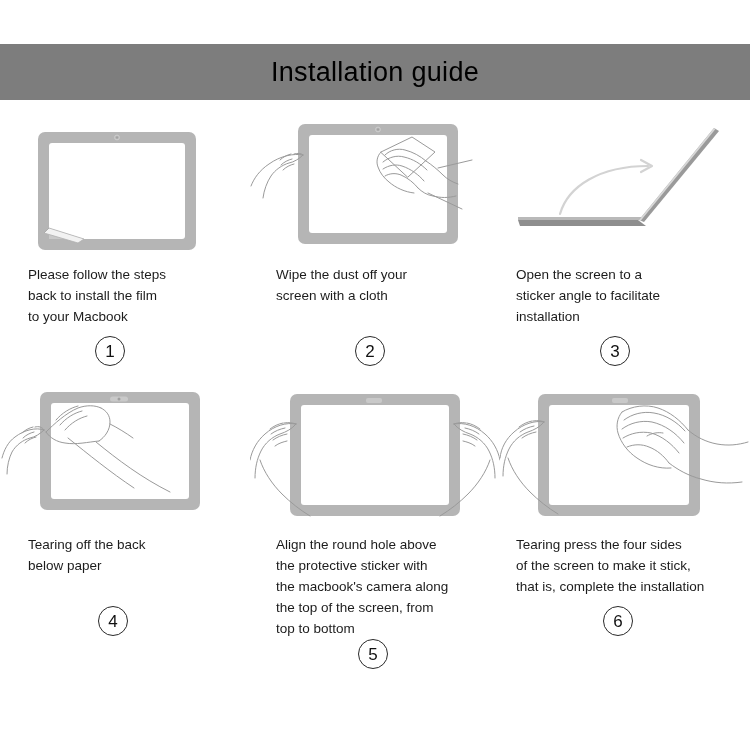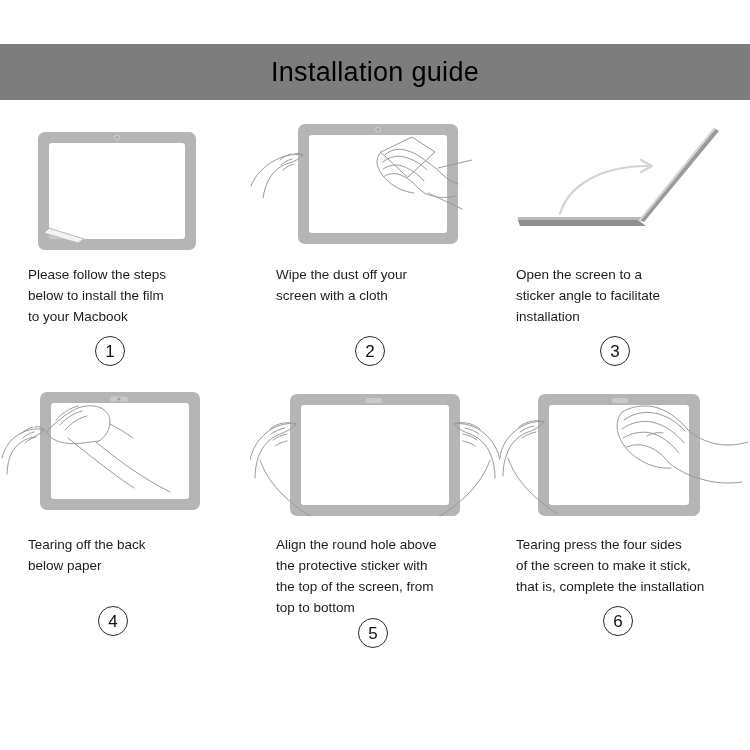--- a/index.html
+++ b/index.html
@@ -91,21 +91,21 @@
 
         <circle cx="117" cy="27.5" r="2.4" fill="none" stroke="#cfcfcf" stroke-width="1"></circle>
         <circle cx="117" cy="27.5" r="0.9" fill="#9f9f9f"></circle>
 
         <path d="M49 118 L49 129 L84 129 Z" fill="#c9c9c9"></path>
         <path d="M49 118 L84 129 L78 133 L44 123 Z" fill="#f2f2f2" stroke="#b0b0b0" stroke-width="0.8" stroke-linejoin="round"></path>
         <path d="M44 123 L49 118" stroke="#a8a8a8" stroke-width="0.8"></path>
       </svg>
       <div class="caption">
         <span class="ln">Please follow the steps</span>
-        <span class="ln">below to install the film</span>
+        <span class="ln">back to install the film</span>
         <span class="ln">to your Macbook</span>
       </div>
       <div class="step-wrap">
         <div class="circle">1</div>
       </div>
     </div>
 
     <div class="panel p2">
       <svg class="art" viewBox="0 0 250 142">
         <rect x="48" y="14" width="160" height="120" rx="7" fill="#b5b5b5"></rect>
@@ -224,20 +224,21 @@
           <path d="M229 54 C225 51 220 49 215 48"></path>
           <path d="M227 60 C223 57 218 55 213 54"></path>
           <path d="M225 66 C221 63 217 62 213 61"></path>
           <path d="M216 43 C211 42 207 43 204 44"></path>
           <path d="M240 80 C236 92 228 104 218 114 C210 122 200 130 190 136"></path>
         </g>
       </svg>
       <div class="caption">
         <span class="ln">Align the round hole above</span>
         <span class="ln">the protective sticker with</span>
+        <span class="ln">the macbook's camera along</span>
         <span class="ln">the top of the screen, from</span>
         <span class="ln">top to bottom</span>
       </div>
       <div class="step-wrap">
         <div class="circle">5</div>
       </div>
     </div>
 
     <div class="panel p6 row2">
       <svg class="art" viewBox="0 0 250 142">

